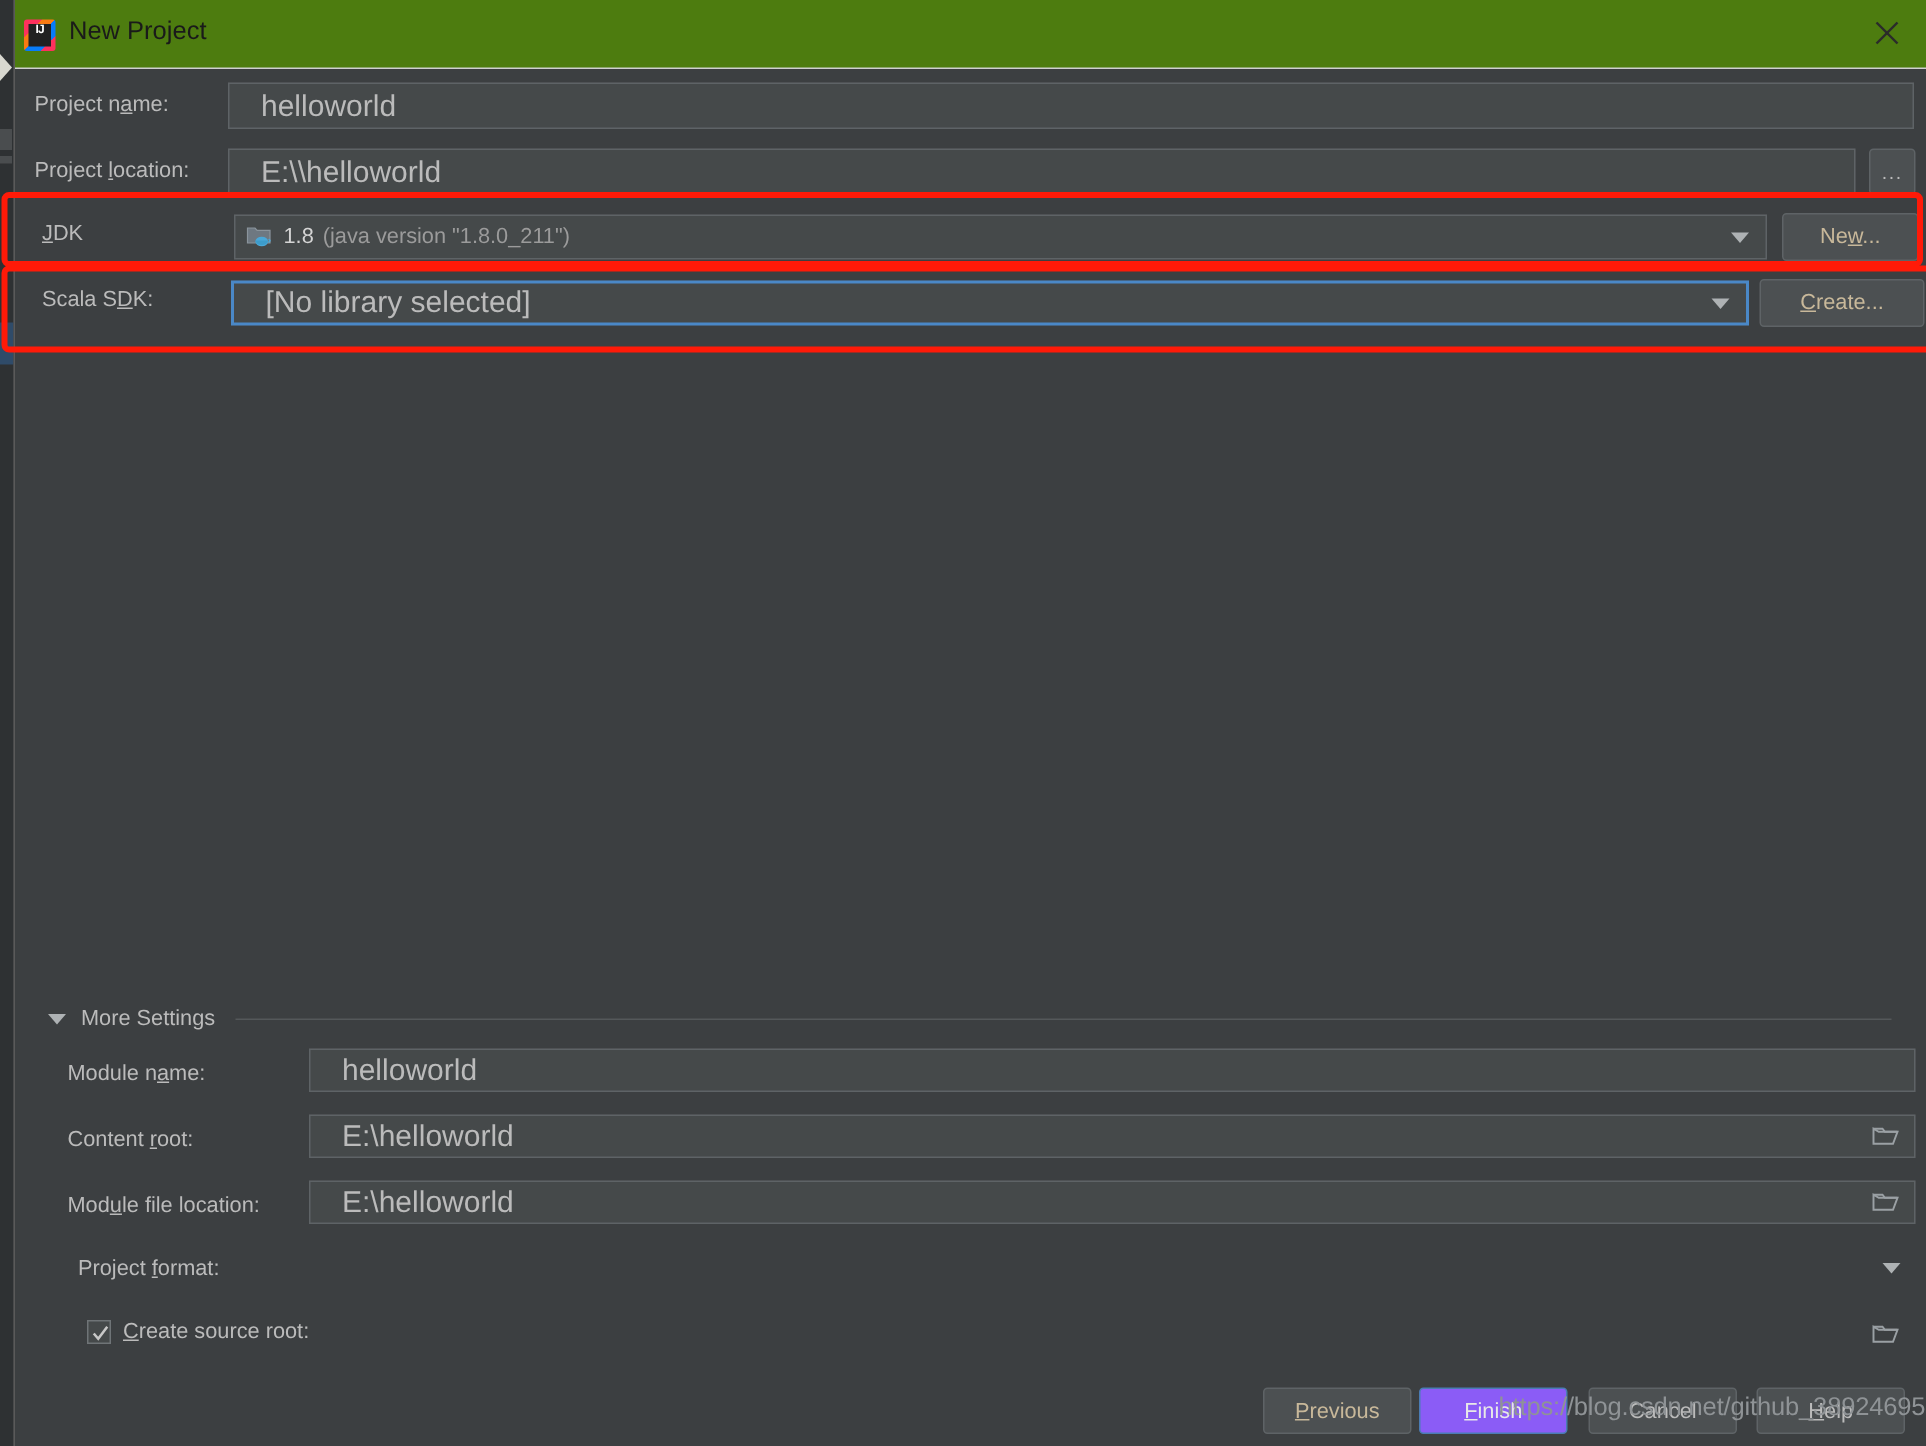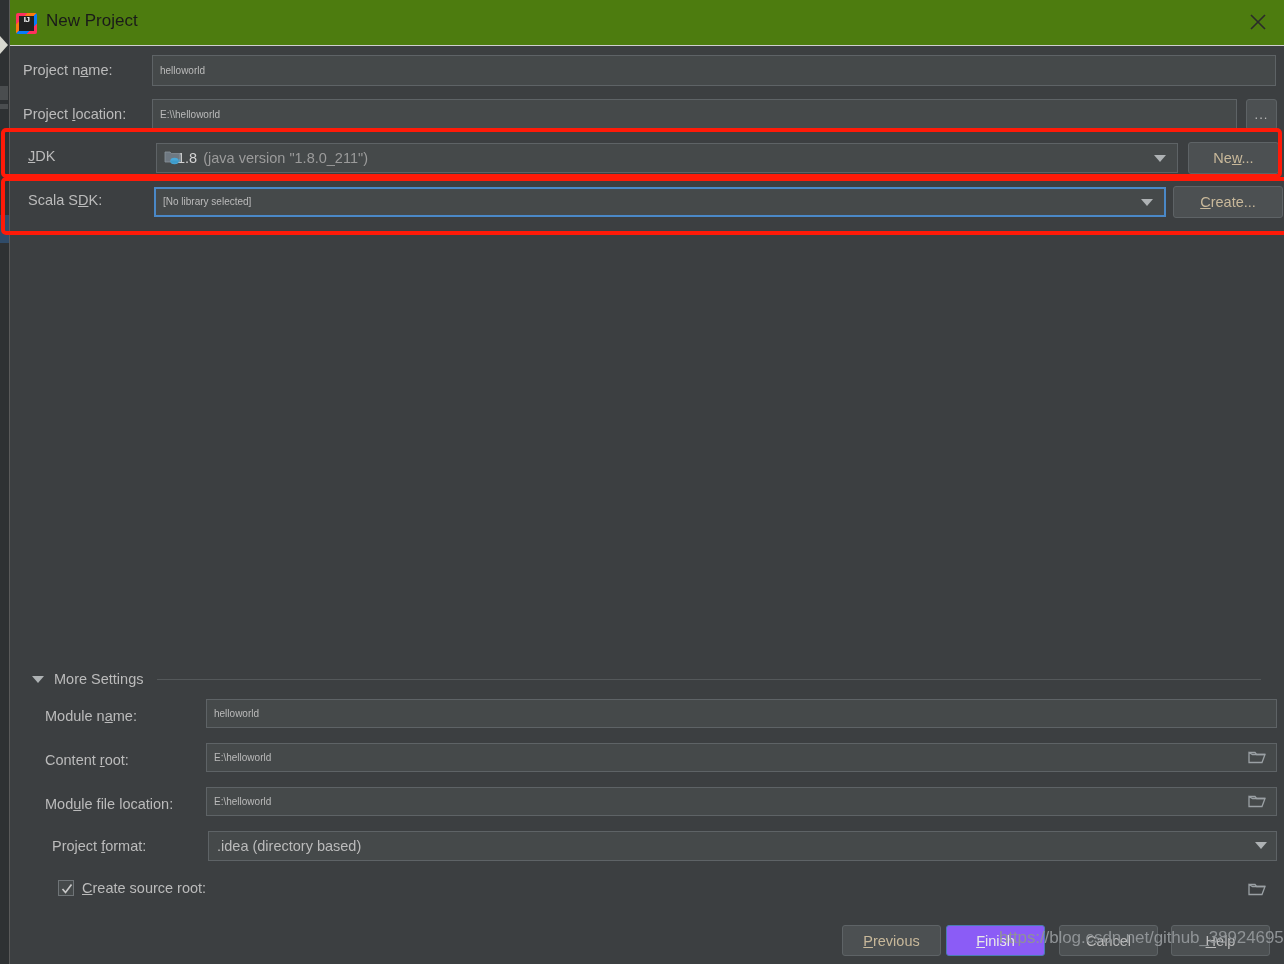--- a/index.html
+++ b/index.html
@@ -105,25 +105,25 @@
     font-family: "Liberation Sans", sans-serif;
   }
   .lbl u { text-decoration: underline; }
 
   
   .field {
     position: absolute;
     background: #45494a;
     border: 1px solid #5e6366;
     color: #bbbbbb;
-    font-size: 10px;
+    font-size: 20px;
     line-height: 1;
     display: flex;
     align-items: center;
-    padding-left: 7px;
+    padding-left: 21px;
     white-space: nowrap;
     overflow: hidden;
     font-family: "Liberation Sans", sans-serif;
   }
   .field.focused {
     border: 2px solid #4a88c7;
     background: #45494a;
   }
 
   
@@ -268,21 +268,21 @@
 
   <div class="lbl" style="left:13px; top:106px;">
     Project <u>l</u>ocation:
   </div>
   <div class="field" style="left:142px; top:99px; width:1085px; height:31px;">E:\\helloworld</div>
   <div class="btn plain" style="left:1236px; top:99px; width:31px; height:31px; font-size:13px; letter-spacing:1px;">...</div>
 
   <div class="lbl" style="left:18px; top:148px;">
     <u>J</u>DK
   </div>
-  <div class="combo" style="left:146px; top:143px; width:1022px; height:30px; padding-left:20px;">
+  <div class="combo" style="left:146px; top:143px; width:1022px; height:30px; padding-left:32px;">
     <span style="color:#d4d4d4;">1.8</span>
     <span style="color:#9b9b9b; margin-left:6px;">(java version "1.8.0_211")</span>
   </div>
   <div id="jdk-ico">
     <svg width="17" height="16" viewBox="0 0 17 16">
       <path d="M1 3 h5 l1.4 1.6 H16 v8.4 H1 Z" fill="#6e7881" stroke="#8a949c" stroke-width="0.8"></path>
       <ellipse cx="10.5" cy="12" rx="4.2" ry="3.2" fill="#4aa8d8"></ellipse>
       <path d="M6.3 11.4 h8.4 a4.2 3 0 0 1 -8.4 0 Z" fill="#3d9ccb"></path>
       <path d="M15 10.6 q2 0.6 0 2" stroke="#4aa8d8" stroke-width="1" fill="none"></path>
     </svg>
@@ -331,21 +331,20 @@
   <div class="folder-ico" style="left:1238px; top:794px;">
     <svg width="18" height="15" viewBox="0 0 18 15">
       <path d="M1 2.5 h6 l1.6 2 H17" stroke="#9aa0a4" stroke-width="1.3" fill="none"></path>
       <path d="M1 2.5 v10 h13 l3 -8 H4.5 Z" stroke="#9aa0a4" stroke-width="1.3" fill="none"></path>
     </svg>
   </div>
 
   <div class="lbl" style="left:42px; top:838px;">
     Project <u>f</u>ormat:
   </div>
-  <div class="combo" style="left:198px; top:831px; width:1069px; height:30px;">.idea (directory based)</div>
   <div class="arrow" style="left:1245px; top:842px;"></div>
 
   <div id="src-check">
     <svg width="14" height="14" viewBox="0 0 14 14">
       <path d="M2.5 7 L5.5 10.5 L11.5 2.5" stroke="#c8c8c8" stroke-width="1.7" fill="none"></path>
     </svg>
   </div>
   <div class="lbl" style="left:72px; top:880px;">
     <u>C</u>reate source root:
   </div>

